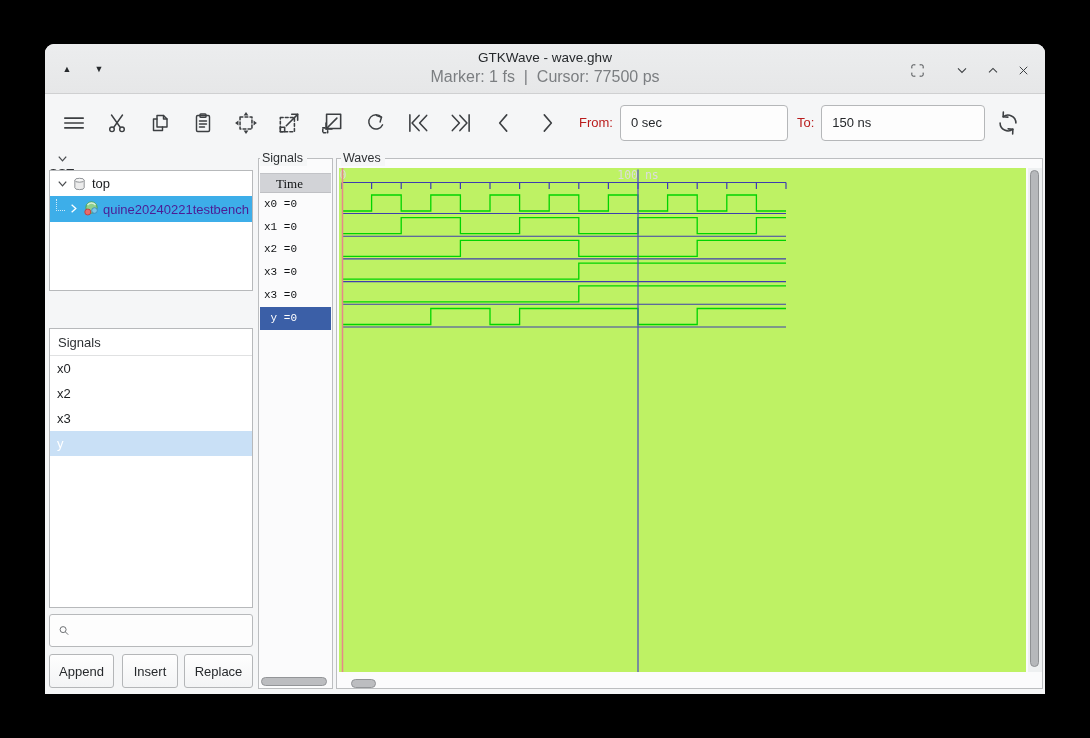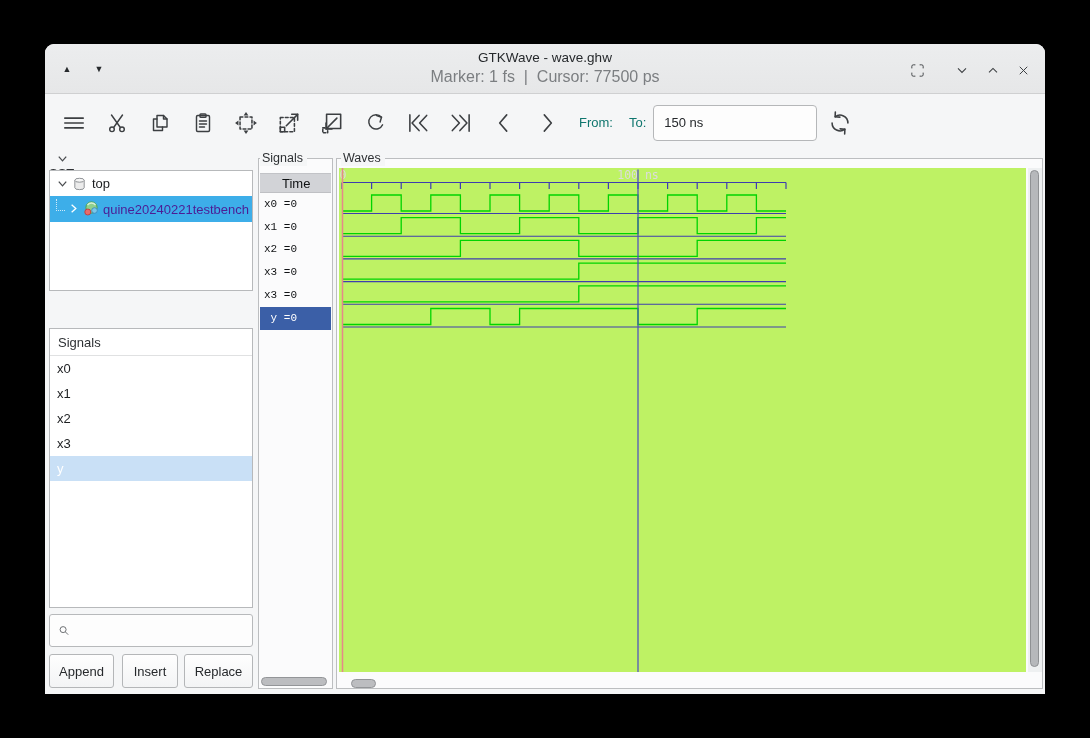--- a/index.html
+++ b/index.html
@@ -22,21 +22,21 @@
             align-items:center; justify-content:center; }
   .winctl svg { stroke:#3a3d40; stroke-width:1.3; fill:none; }
 
   
   #toolbar { position:absolute; left:0; top:51px; width:100%; height:55px;
              display:flex; align-items:center; padding-left:16px; }
   .tbtn { width:26px; height:26px; margin-right:17px; flex:0 0 auto; display:flex;
           align-items:center; justify-content:center; }
   .tbtn svg { stroke:#3c3f42; stroke-width:1.45; fill:none; stroke-linecap:round;
               stroke-linejoin:round; }
-  .tb-label { font-size:13px; color:#0f766e; margin:0 7px 0 2px; }
+  .tb-label { font-size:13px; color:#b91c1c; margin:0 7px 0 2px; }
   .tb-entry { height:36px; border:1px solid #b5b7b9; border-radius:4px; background:#fdfdfd;
               font-size:13px; color:#25282b; padding:0 10px; outline:none;
               font-family:"Liberation Sans", sans-serif; }
   #from-entry { width:168px; }
   #to-entry { width:164px; margin-right:10px; }
 
   
   #sst-header { position:absolute; left:4px; top:108px; display:flex; align-items:center;
                 font-size:13px; color:#2e3134;flex-direction:column; }
   .box { position:absolute; background:#fff; border:1px solid #b7b9bb; }
@@ -67,22 +67,22 @@
              border-radius:3px; background:linear-gradient(#fefefe,#f3f4f5);
              font-size:13px; color:#26292c; font-family:"Liberation Sans",sans-serif; }
 
   
   .frame { position:absolute; border:1px solid #bcbec0; background:#fbfbfc; }
   .frame-label { position:absolute; top:-9px; left:1px; background:#f5f6f7;
                  padding:0 4px 0 2px; font-size:12.5px; color:#2e3134; line-height:16px; }
   #mid-frame { left:213px; top:114px; width:75px; height:531px; }
   #time-row { position:absolute; left:1px; top:14px; right:1px; height:20px;
               background:#d2d3d7; border-top:1px solid #c2c3c7; border-bottom:1px solid #bfc0c4;
-              font-family:Liberation Sans, sans-serif; font-size:13px; line-height:19px;
-              padding-left:22px; color:#101214; }
+              font-family:Liberation Serif, serif; font-size:13px; line-height:19px;
+              padding-left:16px; color:#101214; }
   .name-row { position:absolute; left:1px; right:1px; height:23px;
               font-family:Liberation Mono, monospace; font-size:11px; line-height:23px;
               padding-left:4px; color:#101214; white-space:pre; }
   .name-row.selected { background:#3b5fa7; color:#fff; }
 
   #waves-frame { left:291px; top:114px; width:707px; height:531px; }
   #wave-black { position:absolute; left:2px; top:9px; width:687px; height:504px; background:#bef264; }
   #vscroll { position:absolute; left:691px; top:9px; width:14px; height:504px; background:#eef0f1; }
   #vscroll .thumb { position:absolute; left:2px; top:2px; width:9px; height:497px;
                     background:#b6b8bb; border:1px solid #8f9194; border-radius:5px; }
@@ -210,20 +210,21 @@
       <svg width="26" height="26" viewBox="0 0 24 24">
         <polyline points="14.5,4.5 8,12 14.5,19.5"></polyline>
       </svg>
     </div>
     <div class="tbtn">
       <svg width="26" height="26" viewBox="0 0 24 24">
         <polyline points="9.5,4.5 16,12 9.5,19.5"></polyline>
       </svg>
     </div>
     <span class="tb-label">From:</span>
+    <input id="from-entry" class="tb-entry" readonly="" value="0 sec" style="">
     <span class="tb-label" style="margin-left:9px">To:</span>
     <input id="to-entry" class="tb-entry" readonly="" value="150 ns" style="">
     <div class="tbtn">
       <svg width="26" height="26" viewBox="0 0 24 24">
         <path d="M 19.3 12 A 7.3 7.3 0 0 0 7.5 6.3"></path>
         <polyline points="7.7,1.9 7.5,6.3 11.9,6.6"></polyline>
         <path d="M 4.7 12 A 7.3 7.3 0 0 0 16.5 17.7"></path>
         <polyline points="16.3,22.1 16.5,17.7 12.1,17.4"></polyline>
       </svg>
     </div>
@@ -268,21 +269,20 @@
           <circle cx="4.8" cy="11" r="3" fill="#e76c6c" stroke="#c23b3b" stroke-width="0.9"></circle>
         </svg>
       </span>
       <span>quine20240221testbench</span>
     </div>
   </div>
 
   <div id="sig-box" class="box">
     <div class="hdr">Signals</div>
     <div class="sig-item">x0</div>
-    <div class="sig-item">x1</div>
     <div class="sig-item">x2</div>
     <div class="sig-item">x3</div>
     <div class="sig-item selected">y</div>
   </div>
 
   <div id="search-box">
     <svg width="15" height="15" viewBox="0 0 20 20" style="stroke:#5e6164; fill:none; stroke-width:1.5">
       <circle cx="8.5" cy="8.5" r="5"></circle>
         <line x1="12.5" y1="12.5" x2="17" y2="17"></line>
     </svg>

